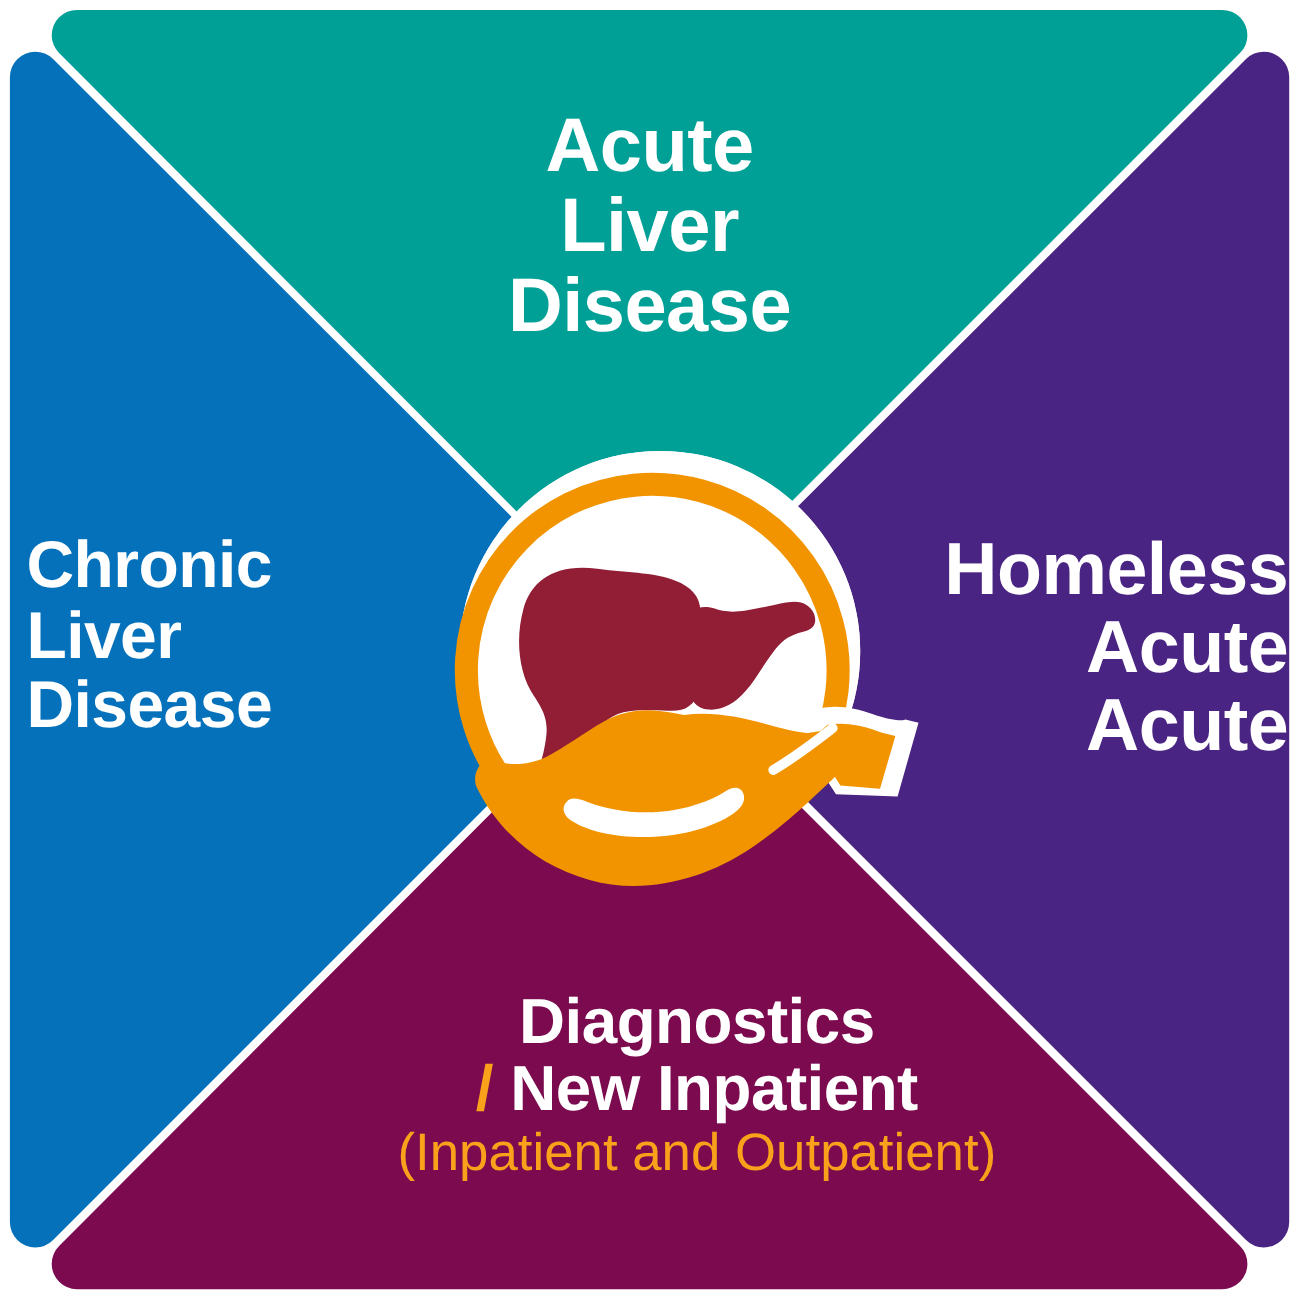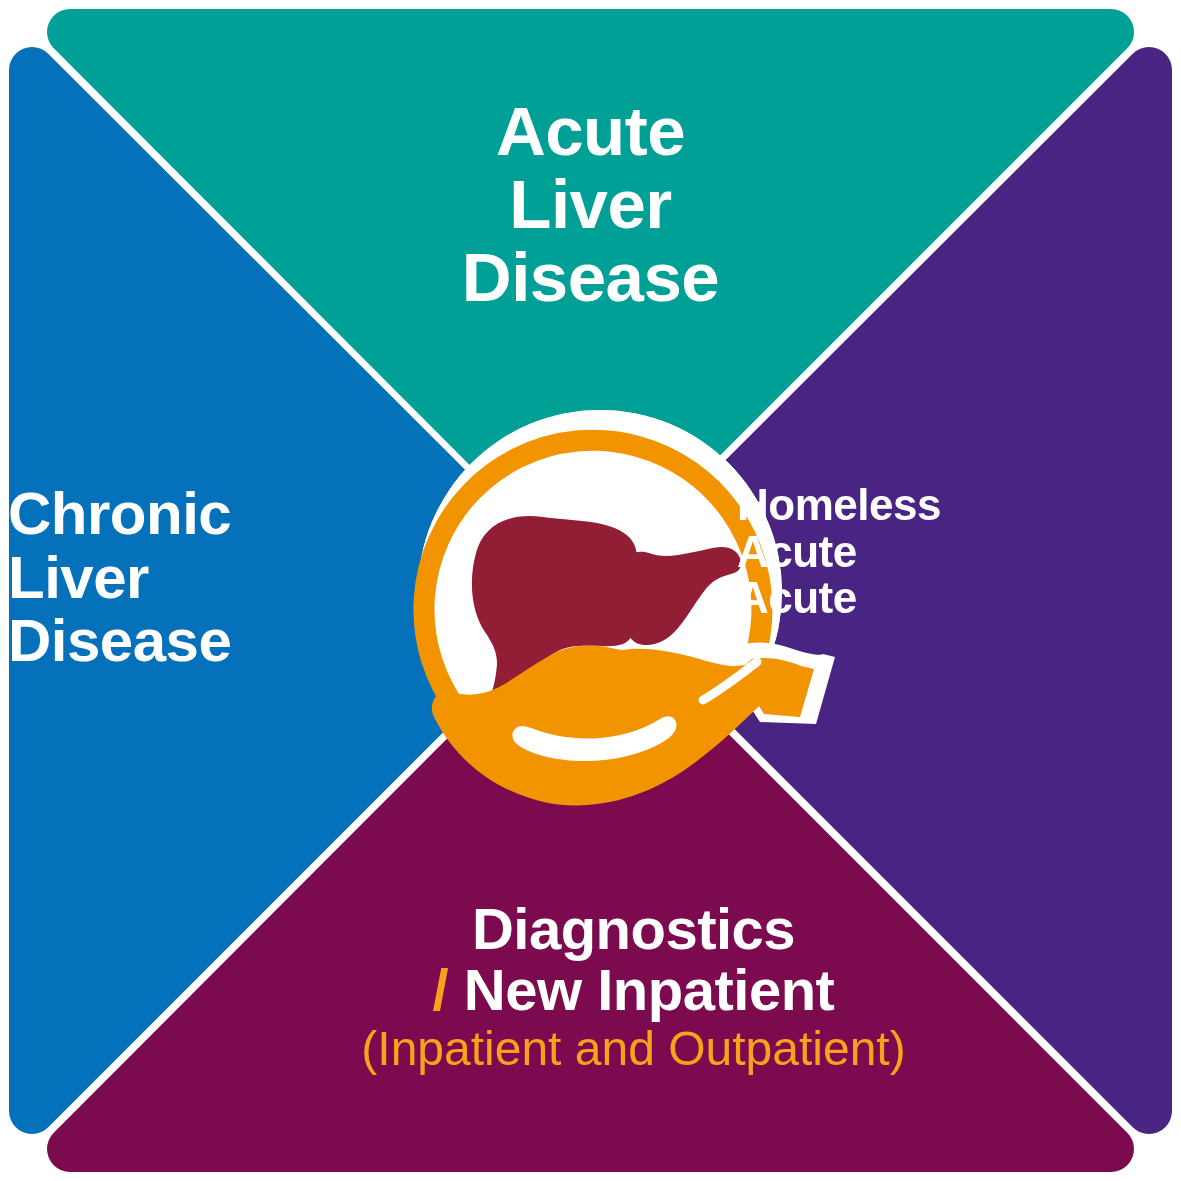--- a/index.html
+++ b/index.html
@@ -1,22 +1,22 @@
 <!DOCTYPE html>
 <html><head>
 <meta charset="utf-8">
 <style>
   html,body{margin:0;padding:0;background:#ffffff;}
   body{width:1181px;height:1181px;overflow:hidden;font-family:"Liberation Sans",sans-serif;}
   #stage{position:relative;width:1181px;height:1181px;background:#ffffff;}
   #stage svg{position:absolute;top:0;left:0;}
   .lbl{position:absolute;color:#ffffff;font-weight:bold;line-height:1.06;letter-spacing:-0.5px;}
   #lbl-top{top:95px;left:0;width:1181px;text-align:center;font-size:69px;}
-  #lbl-left{top:482px;left:8px;width:420px;text-align:left;font-size:60px;}
-  #lbl-right{top:482px;right:24px;width:420px;font-size:44px;}
+  #lbl-left{top:482px;left:24px;width:420px;text-align:left;font-size:60px;}
+  #lbl-right{top:482px;right:10px;width:420px;text-align:right;font-size:67px;}
   #lbl-bottom{top:898px;left:0;width:1181px;text-align:center;font-size:58px;padding-left:43px;}
   .slash{color:#F9A11B;}
   .sub{display:block;color:#F9A11B;font-weight:normal;font-size:48px;line-height:1.18;letter-spacing:0px;}
 </style>
 </head>
 <body>
 
 <div id="stage">
 
   <svg width="1181" height="1181" viewBox="0 0 1181 1181">

